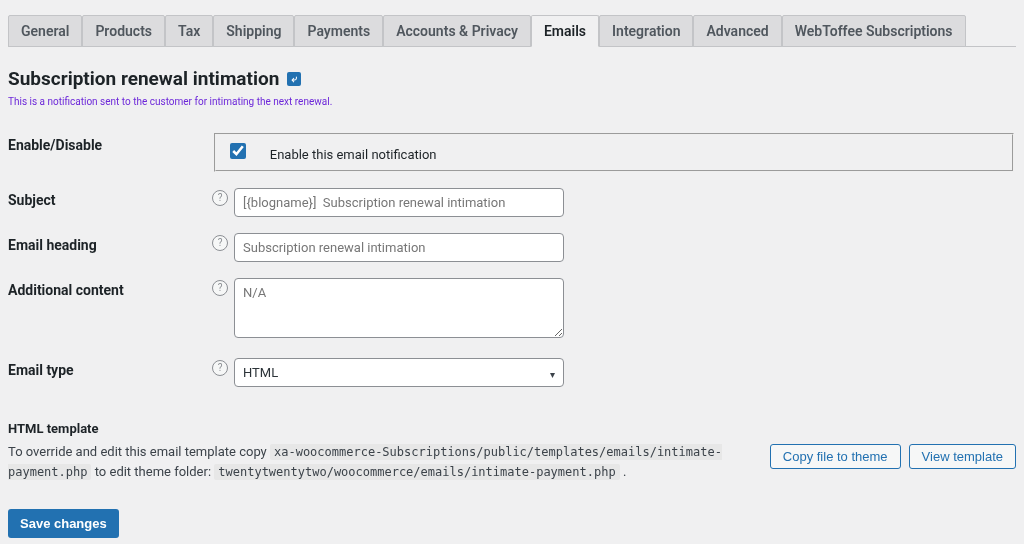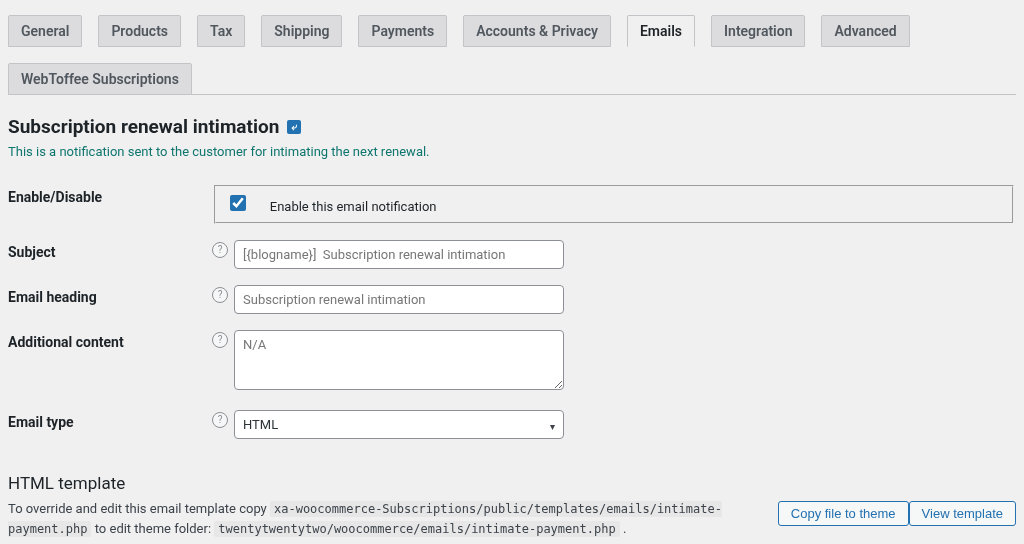--- a/index.html
+++ b/index.html
@@ -10,21 +10,21 @@
     color: #1d2327;
   }
   .wrap {
     width: 1024px;
     box-sizing: border-box;
     padding: 0 8px;
   }
   
   .nav-tabs {
     display: flex;
-    gap: 16px;
+    gap: 0;
     padding: 14px 0 0 0;
     border-bottom: 1px solid #c3c4c7;
     flex-wrap: wrap;
   }
   .nav-tab {
     background: #dcdcde;
     border: 1px solid #c3c4c7;
     border-bottom: 1px solid #c3c4c7;
     padding: 7px 12px;
     font-size: 14px;
@@ -58,22 +58,22 @@
     background: #2271b1;
     color: #fff;
     font-size: 10px;
     font-weight: 700;
     align-items: center;
     justify-content: center;
     border-radius: 2px;
   }
   p.desc {
     margin: 0 0 18px 0;
-    font-size: 13px;
-    color: #0f766e;
+    font-size: 10px;
+    color: #6d28d9;
   }
   
   table.form {
     border-collapse: collapse;
     width: 100%;
     margin-top: 10px;
   }
   table.form th {
     text-align: left;
     width: 200px;
@@ -138,22 +138,22 @@
     padding: 6px 8px;
     cursor: pointer;
     user-select: none;
   }
   .chevron {
     font-size: 10px;
     color: #3c434a;
   }
   
   h3.section-label {
-    font-size: 17px;
-    font-weight: 400;
+    font-size: 13px;
+    font-weight: 700;
     margin: 26px 0 6px 0;
   }
   p.template-desc {
     font-size: 13px;
     margin: 0;
     color: #3c434a;
     line-height: 1.6;
     max-width: 780px;
   }
   code {
@@ -165,20 +165,21 @@
   }
   .template-row {
     display: flex;
     align-items: flex-start;
     justify-content: space-between;
     gap: 20px;
     margin-top: 2px;
   }
   .template-actions {
     display: flex;
+    gap: 8px;
     white-space: nowrap;
     padding-top: 2px;
   }
   .btn-secondary {
     border: 1px solid #2271b1;
     background: #f6f7f7;
     color: #2271b1;
     font-size: 13px;
     padding: 4px 12px;
     border-radius: 3px;

